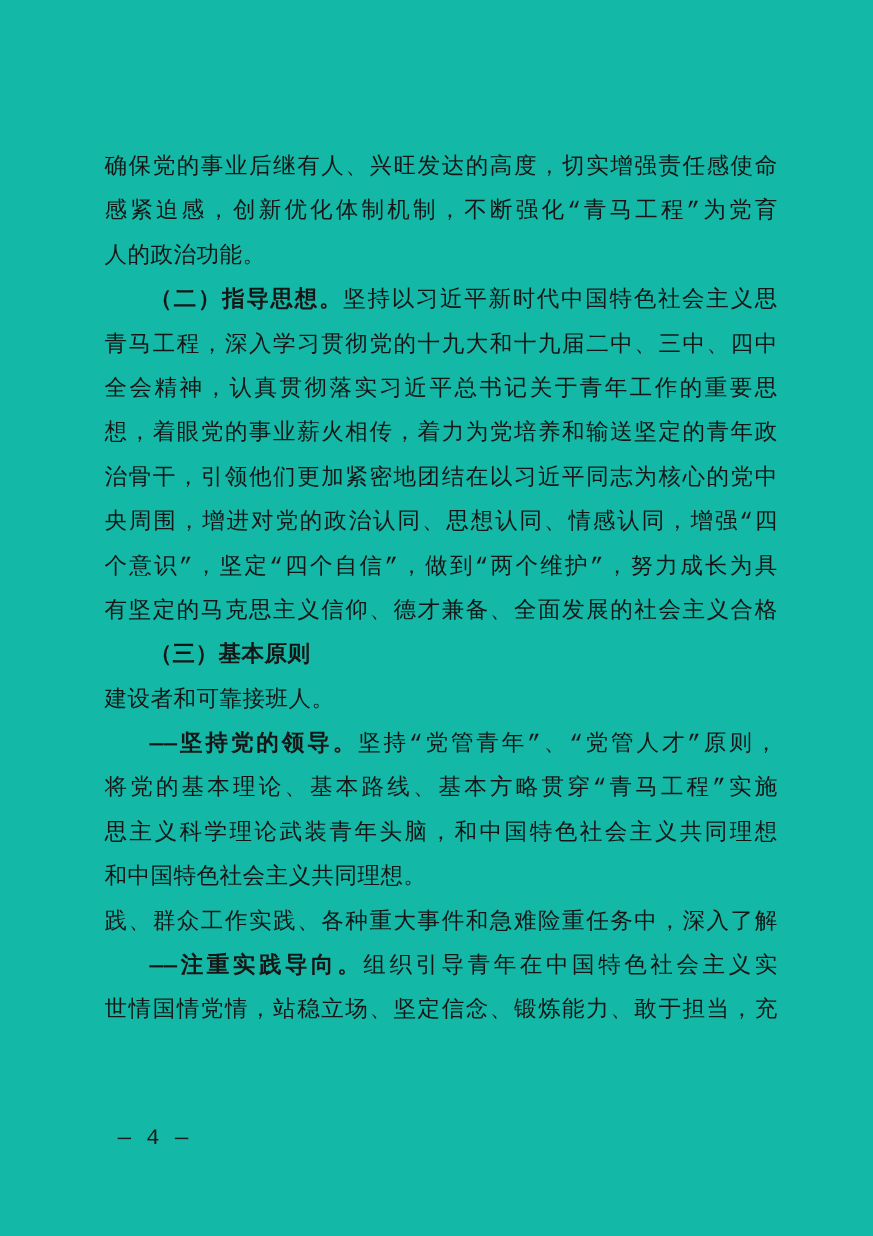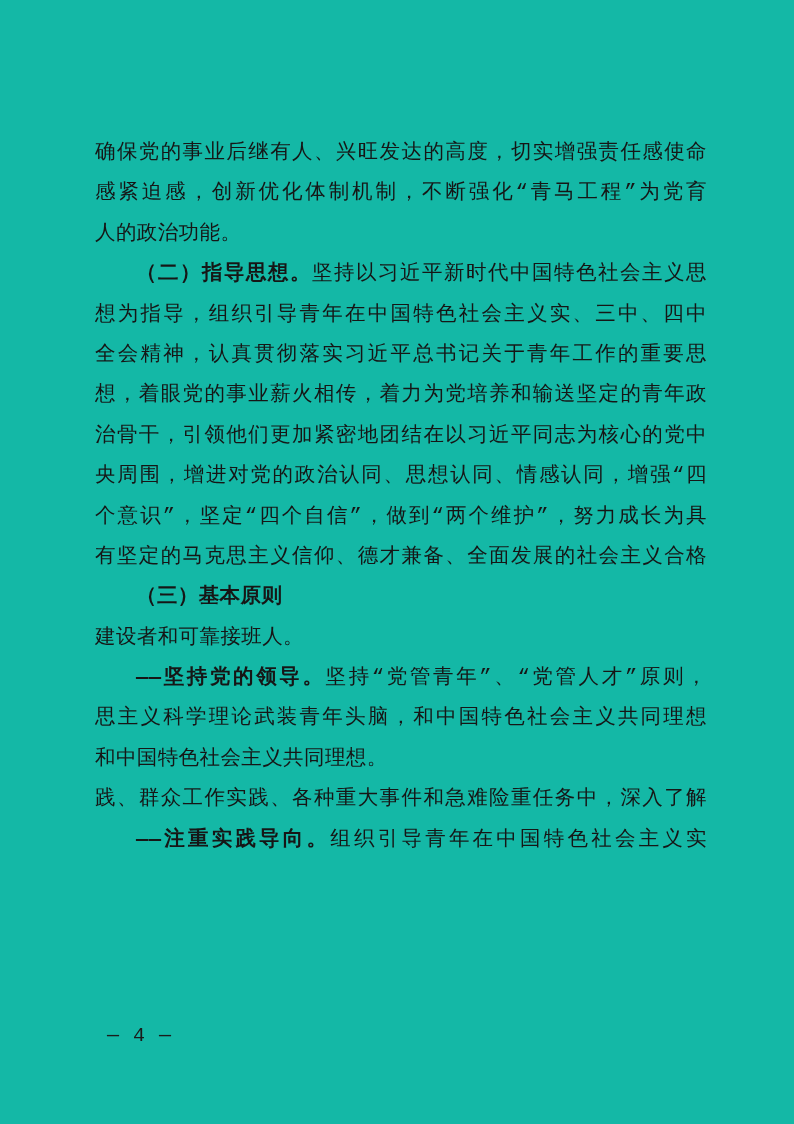--- a/index.html
+++ b/index.html
@@ -57,36 +57,38 @@
 
 <div class="page">
 
   <div class="text-block">
 
     <div class="line"><span>确保党的事业后继有人、兴旺发达的高度，切实增强责任感使命</span></div>
     <div class="line"><span>感紧迫感，创新优化体制机制，不断强化“青马工程”为党育</span></div>
     <div class="line end"><span>人的政治功能。</span></div>
 
     <div class="line indent"><span class="lead">（二）指导思想。</span><span>坚持以习近平新时代中国特色社会主义思</span></div>
-    <div class="line"><span>想为指导，组织引导青年在中国特色社会主义实、三中、四中</span></div>
+    <div class="line"><span>青马工程，深入学习贯彻党的十九大和十九届二中、三中、四中</span></div>
     <div class="line"><span>全会精神，认真贯彻落实习近平总书记关于青年工作的重要思</span></div>
     <div class="line"><span>想，着眼党的事业薪火相传，着力为党培养和输送坚定的青年政</span></div>
     <div class="line"><span>治骨干，引领他们更加紧密地团结在以习近平同志为核心的党中</span></div>
     <div class="line"><span>央周围，增进对党的政治认同、思想认同、情感认同，增强“四</span></div>
     <div class="line"><span>个意识”，坚定“四个自信”，做到“两个维护”，努力成长为具</span></div>
     <div class="line"><span>有坚定的马克思主义信仰、德才兼备、全面发展的社会主义合格</span></div>
     <div class="line indent end"><span class="lead">（三）基本原则</span></div>
 
     <div class="line end"><span>建设者和可靠接班人。</span></div>
 
     <div class="line indent"><span class="lead">——坚持党的领导。</span><span>坚持“党管青年”、“党管人才”原则，</span></div>
+    <div class="line"><span>将党的基本理论、基本路线、基本方略贯穿“青马工程”实施</span></div>
 
     <div class="line"><span>思主义科学理论武装青年头脑，和中国特色社会主义共同理想</span></div>
     <div class="line end"><span>和中国特色社会主义共同理想。</span></div>
 
     <div class="line"><span>践、群众工作实践、各种重大事件和急难险重任务中，深入了解</span></div>
     <div class="line indent"><span class="lead">——注重实践导向。</span><span>组织引导青年在中国特色社会主义实</span></div>
+    <div class="line"><span>世情国情党情，站稳立场、坚定信念、锻炼能力、敢于担当，充</span></div>
 
   </div>
 
   <div class="page-number">— 4 —</div>
 
 </div>
 
 </body></html>

